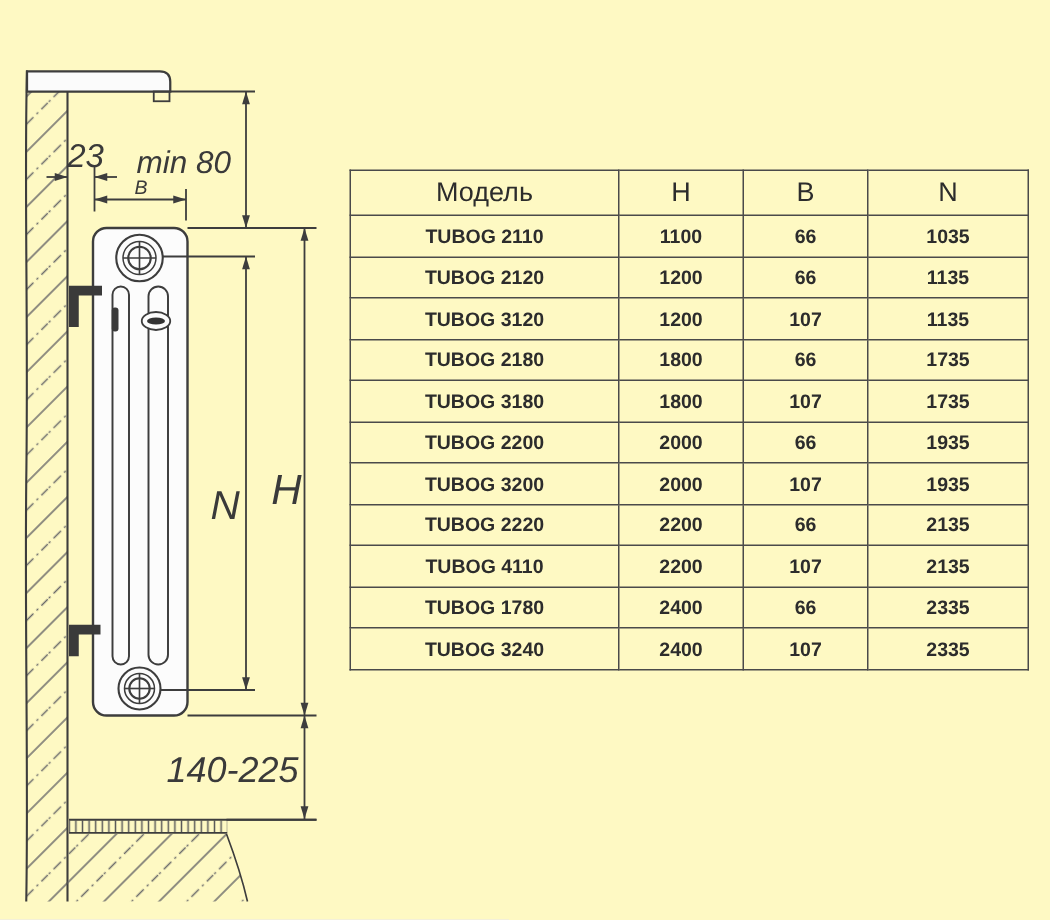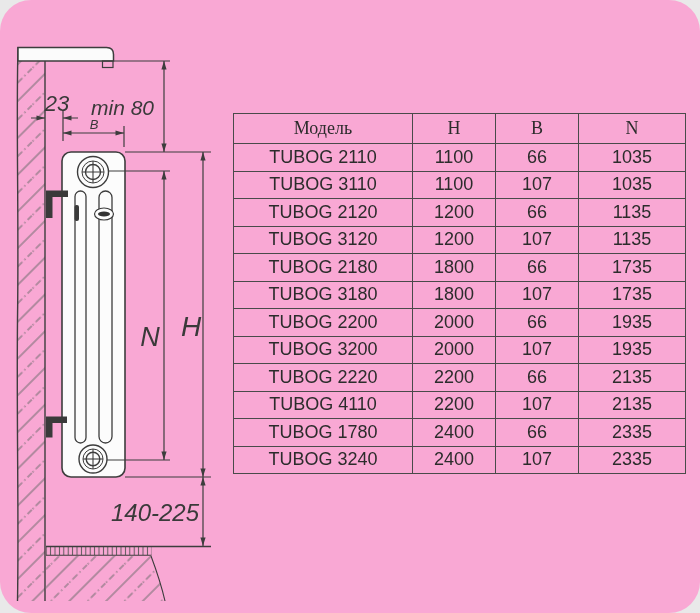--- a/index.html
+++ b/index.html
@@ -1,31 +1,31 @@
 <!DOCTYPE html>
 <html><head>
 <meta charset="utf-8">
 <style>
   html,body{margin:0;padding:0;background:#e9e9e9;}
   .wrap{
-    position:relative;width:700px;height:613px;background:#f9a8d4;
-    font-family:"Liberation Sans",sans-serif;overflow:hidden;border-radius:31px;
+    position:relative;width:700px;height:613px;background:#fef9c3;
+    font-family:"Liberation Sans",sans-serif;overflow:hidden;
   }
   .diagram-svg{position:absolute;left:0;top:0;}
   .dim-label{font-family:"Liberation Sans",sans-serif;font-style:italic;fill:#3a3a3a;}
   .spec-table{
     position:absolute;left:233px;top:113px;width:452px;
     border-collapse:collapse;table-layout:fixed;color:#2c2c2c;
   }
   .spec-table th,.spec-table td{
     border:1.6px solid #4a4a4a;text-align:center;vertical-align:middle;
     padding:0;overflow:hidden;white-space:nowrap;
   }
-  .spec-table th{height:29px;font-size:18px;font-weight:normal;font-family:Liberation Serif, serif;}
-  .spec-table td{height:26.5px;font-size:18px;font-weight:normal;}
+  .spec-table th{height:29px;font-size:18px;font-weight:normal;}
+  .spec-table td{height:26.5px;font-size:13px;font-weight:bold;}
 </style>
 </head>
 <body>
 
 <div class="wrap">
 
   <svg class="diagram-svg" width="230" height="613" viewBox="0 0 230 613">
     <defs>
       <pattern id="hatch" width="26" height="26" patternUnits="userSpaceOnUse" patternTransform="rotate(45)">
         <line x1="6" y1="-1" x2="6" y2="27" stroke="#6b6b6b" stroke-width="1"></line>
@@ -148,26 +148,20 @@
       </tr>
     </thead>
     <tbody>
       <tr>
         <td>TUBOG 2110</td>
         <td>1100</td>
         <td>66</td>
         <td>1035</td>
       </tr>
       <tr>
-        <td>TUBOG 3110</td>
-        <td>1100</td>
-        <td>107</td>
-        <td>1035</td>
-      </tr>
-      <tr>
         <td>TUBOG 2120</td>
         <td>1200</td>
         <td>66</td>
         <td>1135</td>
       </tr>
       <tr>
         <td>TUBOG 3120</td>
         <td>1200</td>
         <td>107</td>
         <td>1135</td>

